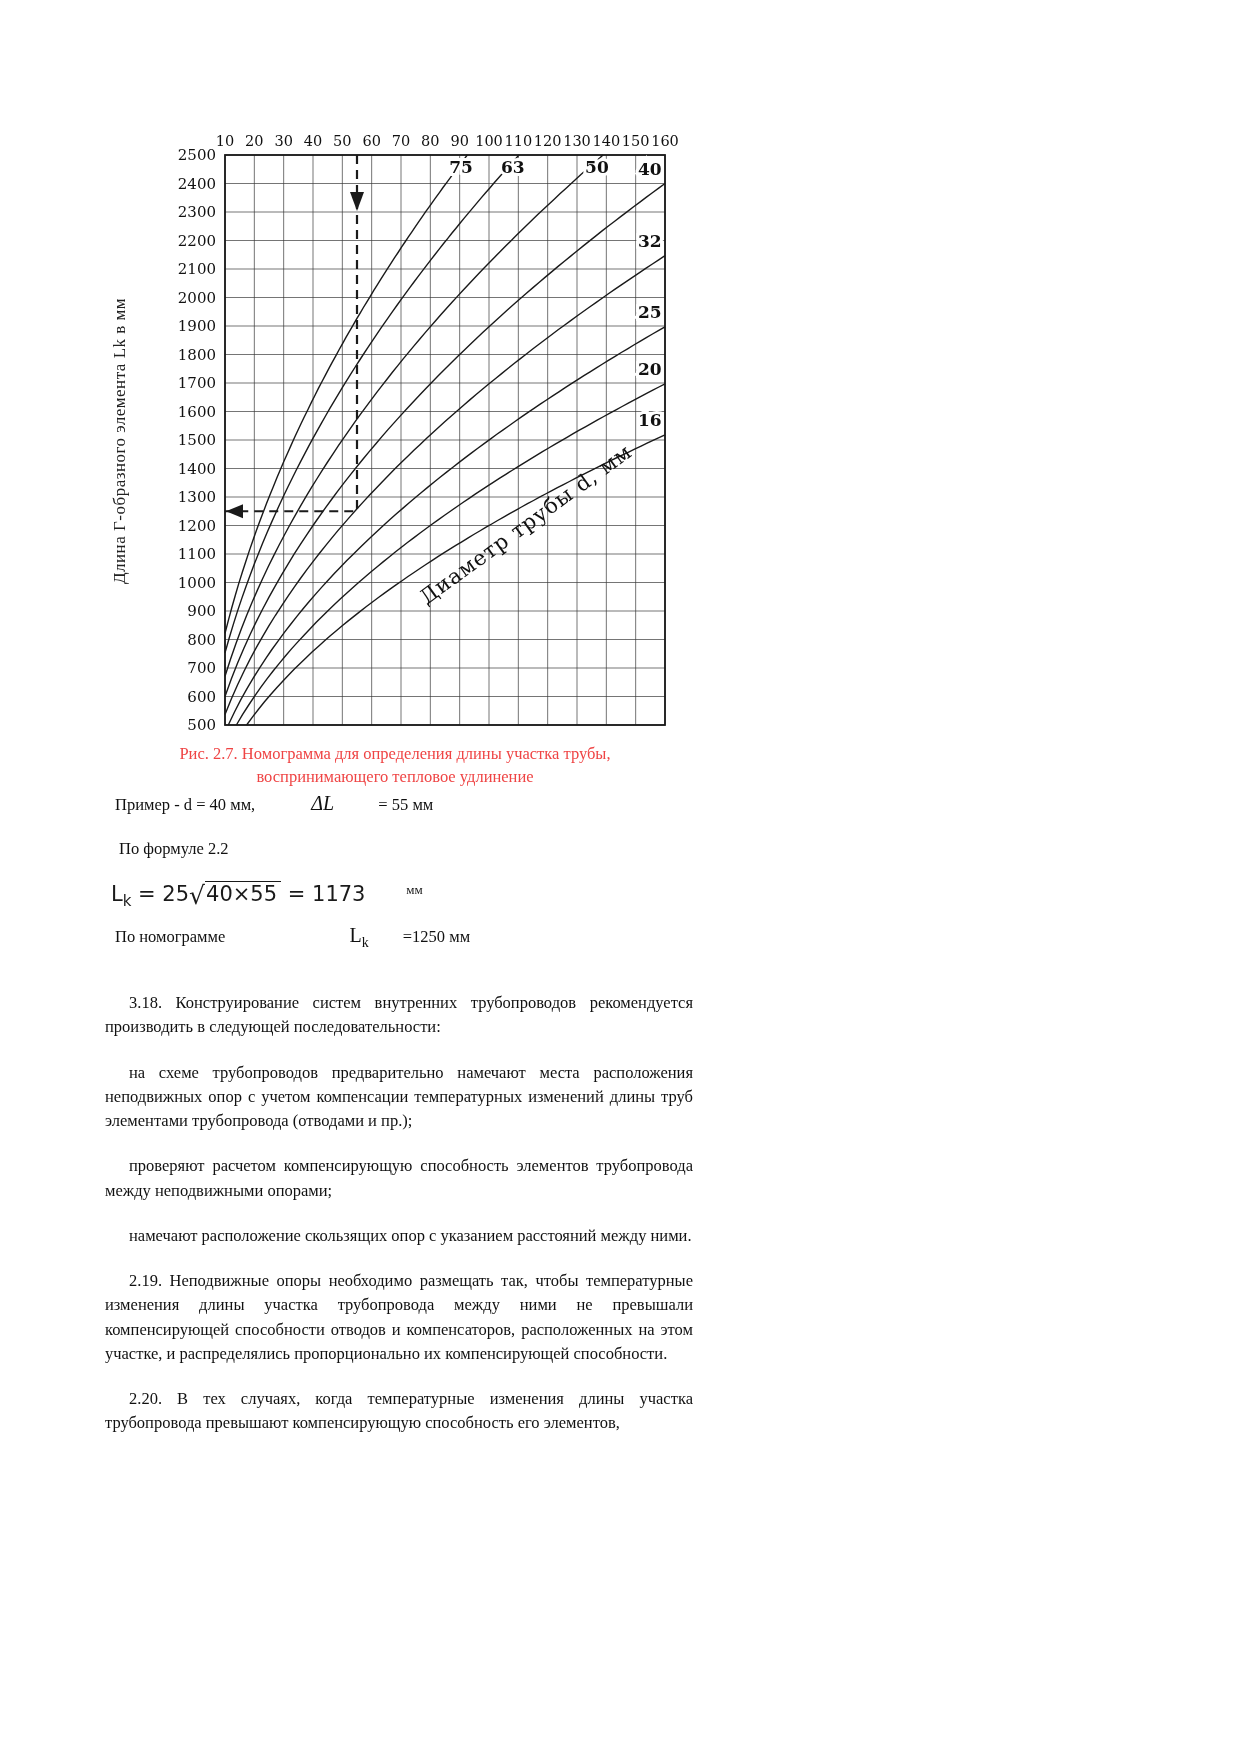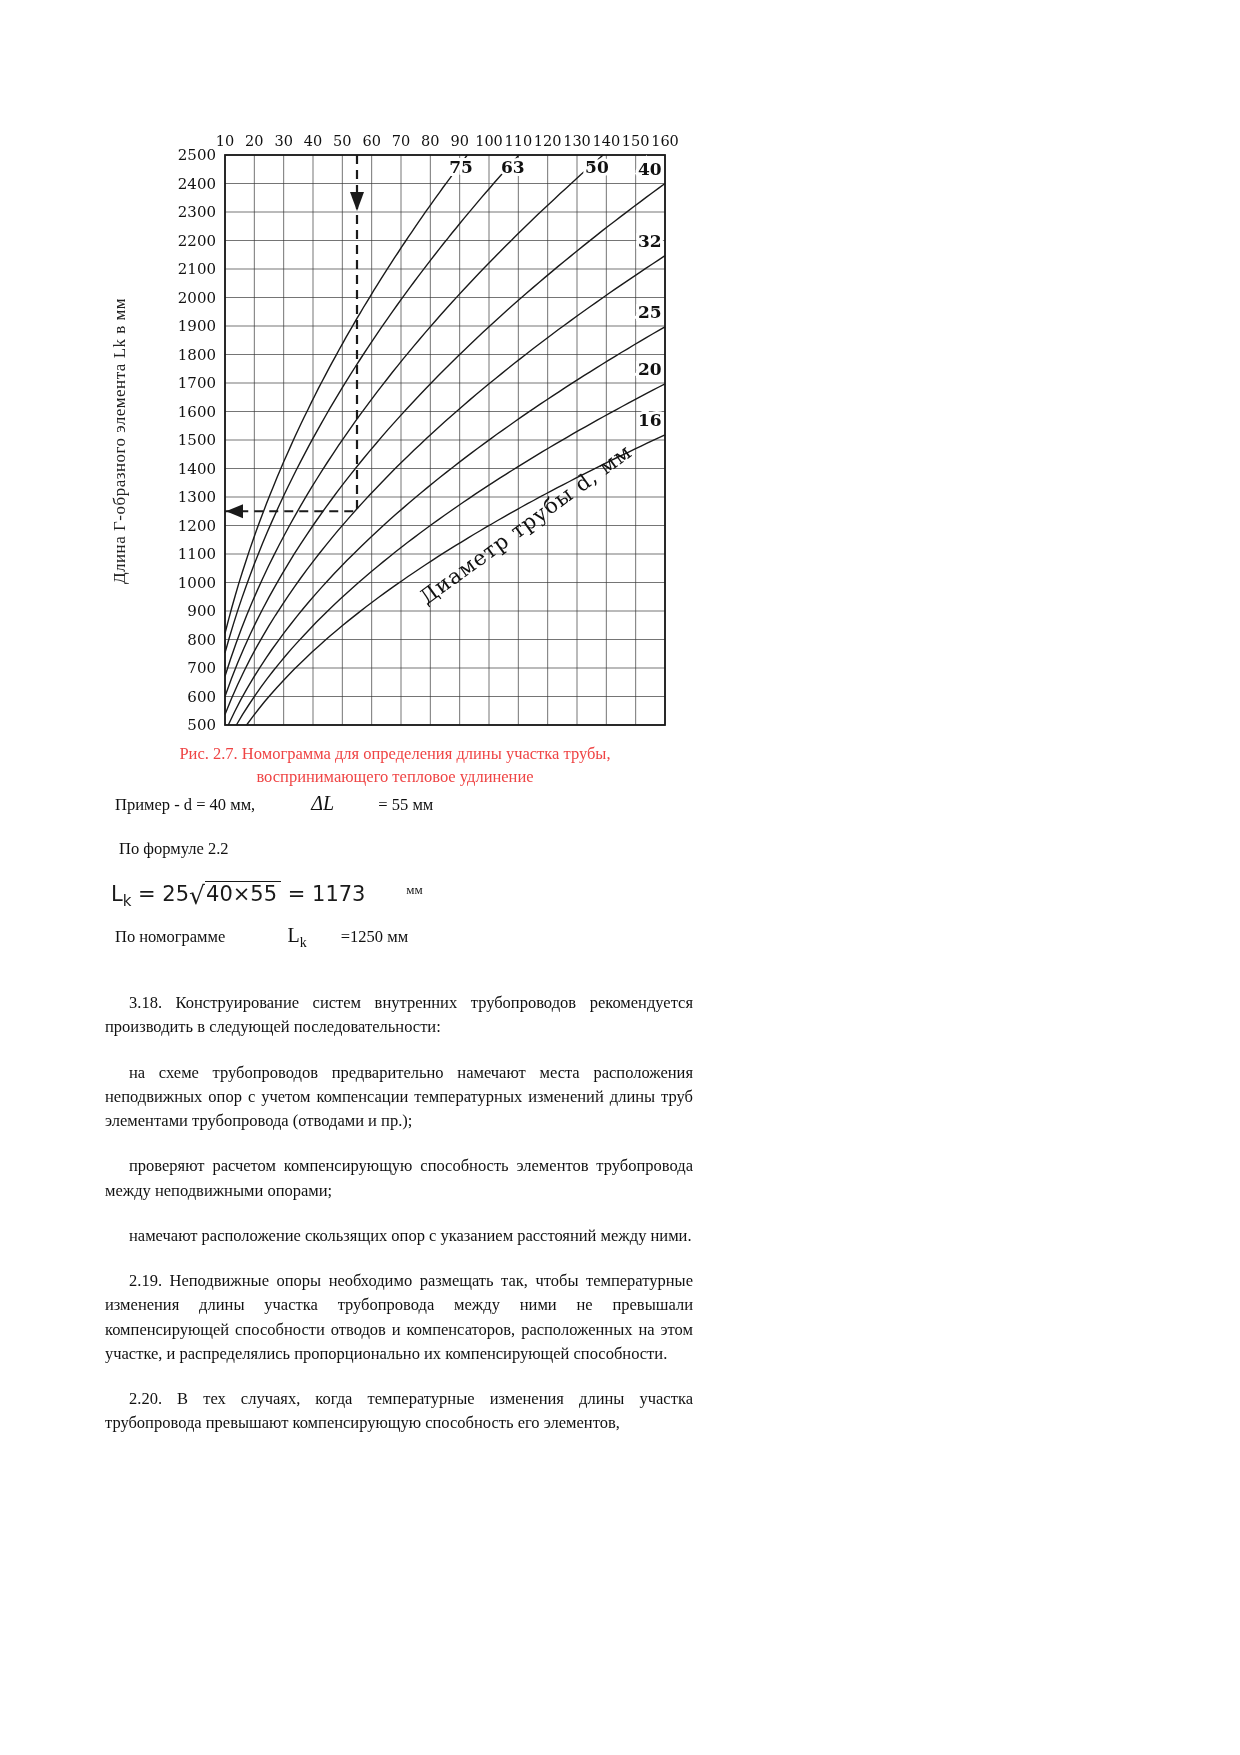--- a/index.html
+++ b/index.html
@@ -37,21 +37,21 @@
   .formula-line{
     margin:0 0 14px 6px;
     font-family:"DejaVu Sans", sans-serif;
     font-size:21px;color:#1a1a1a;
   }
   .formula-line sub{font-size:15px;}
   .formula-line .radsign{font-size:25px;vertical-align:-3px;}
   .formula-line .radicand{border-top:1.7px solid #1a1a1a;padding:0 4px 0 1px;}
   .formula-line .unit{font-family:"Liberation Serif",serif;font-size:13px;margin-left:34px;vertical-align:7px;}
   .nomogram-line{margin:0 0 40px 10px;}
-  .nomogram-line .lk{font-size:20px;margin-left:58px;}
+  .nomogram-line .lk{font-size:20px;margin-left:120px;}
   .nomogram-line .lk sub{font-size:14px;}
   .nomogram-line .val{margin-left:30px;}
   
   p.body{
     text-align:justify;text-indent:24px;
     margin:0 0 21px 0;line-height:1.47;
   }
 </style>
 </head>
 <body>

